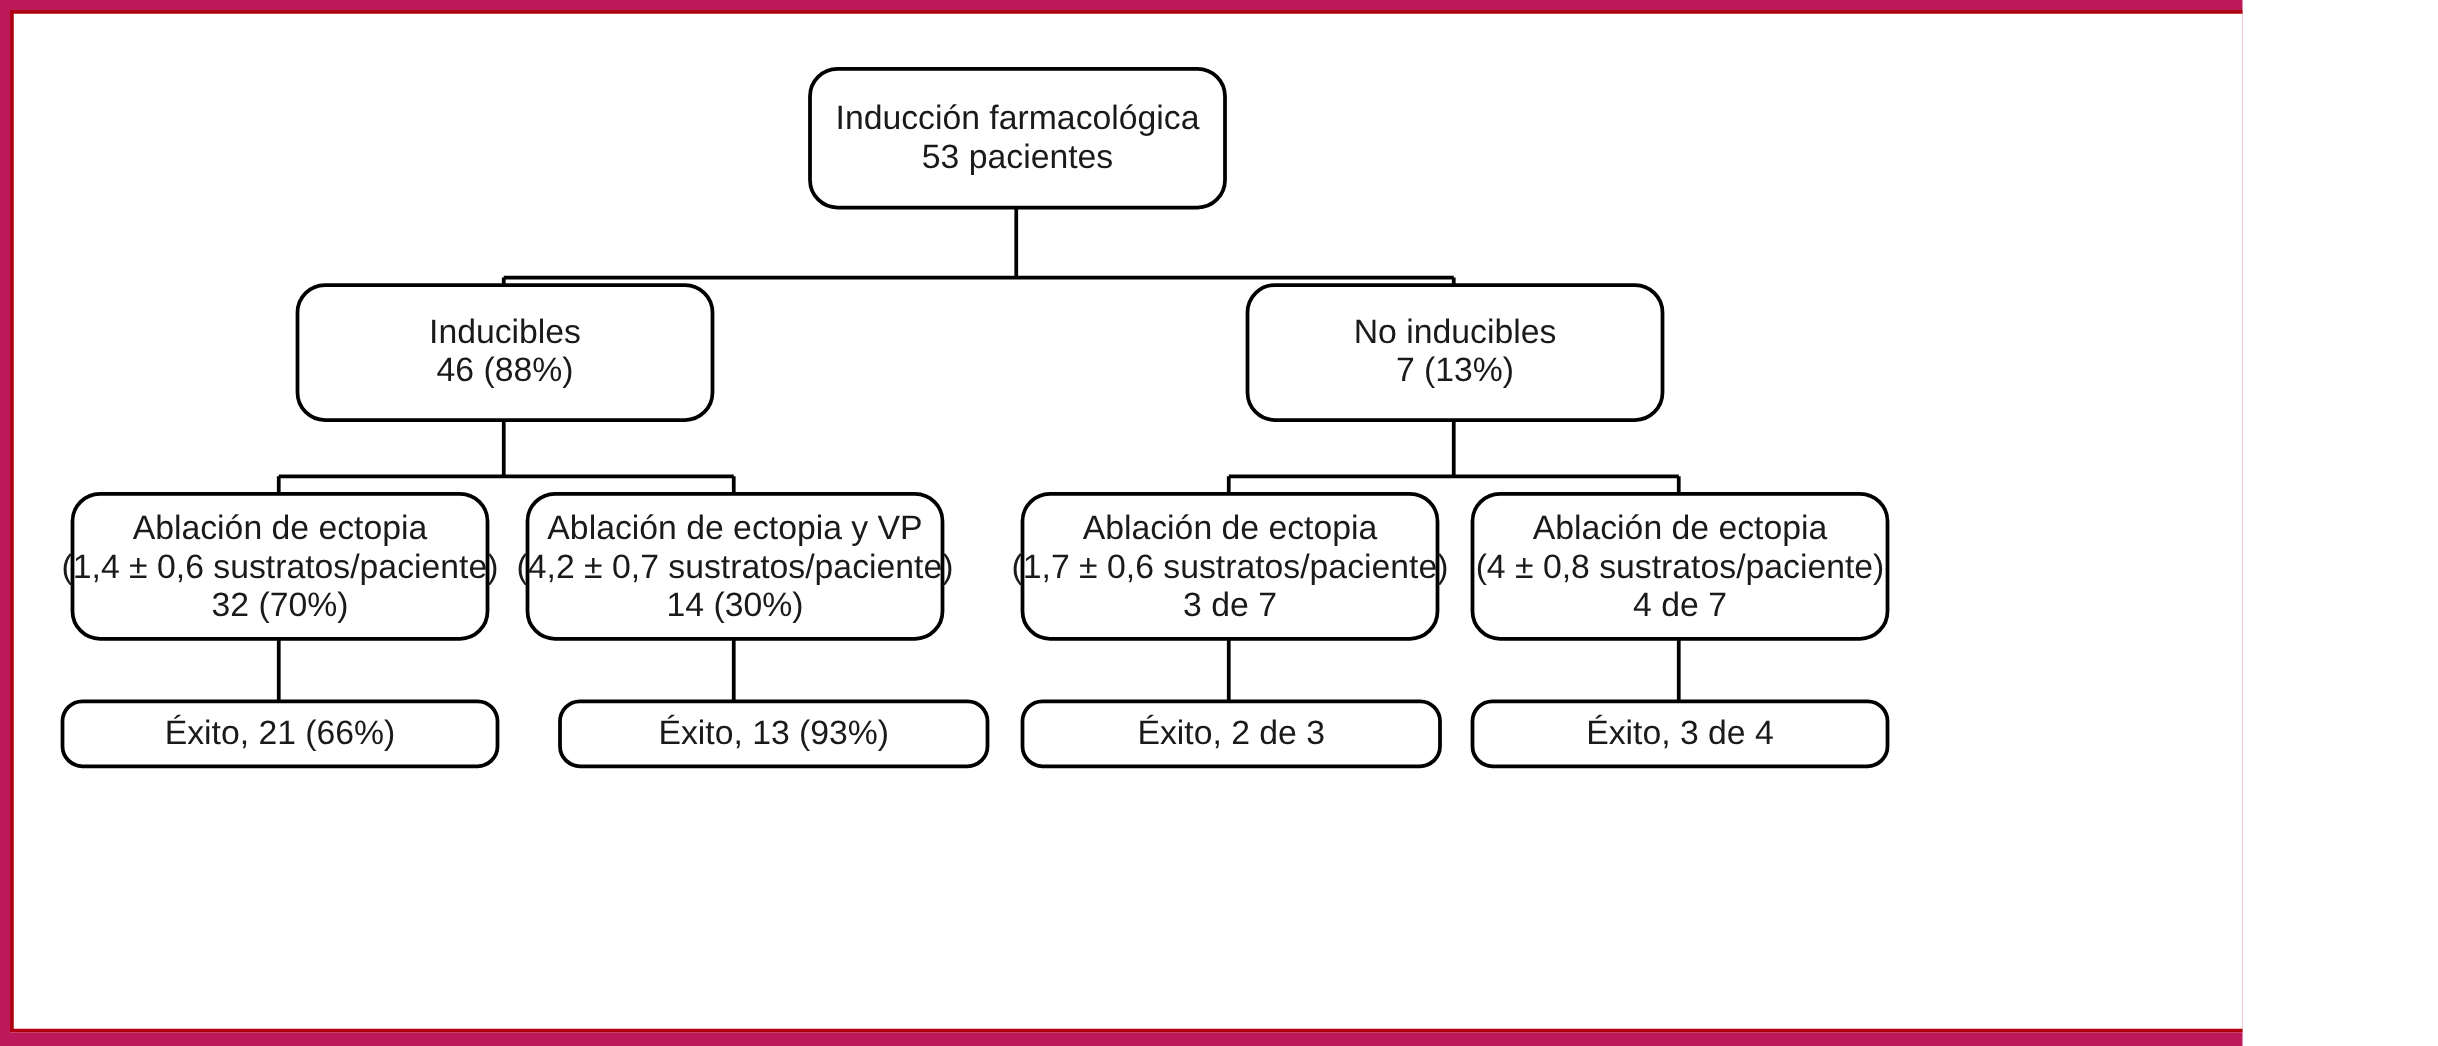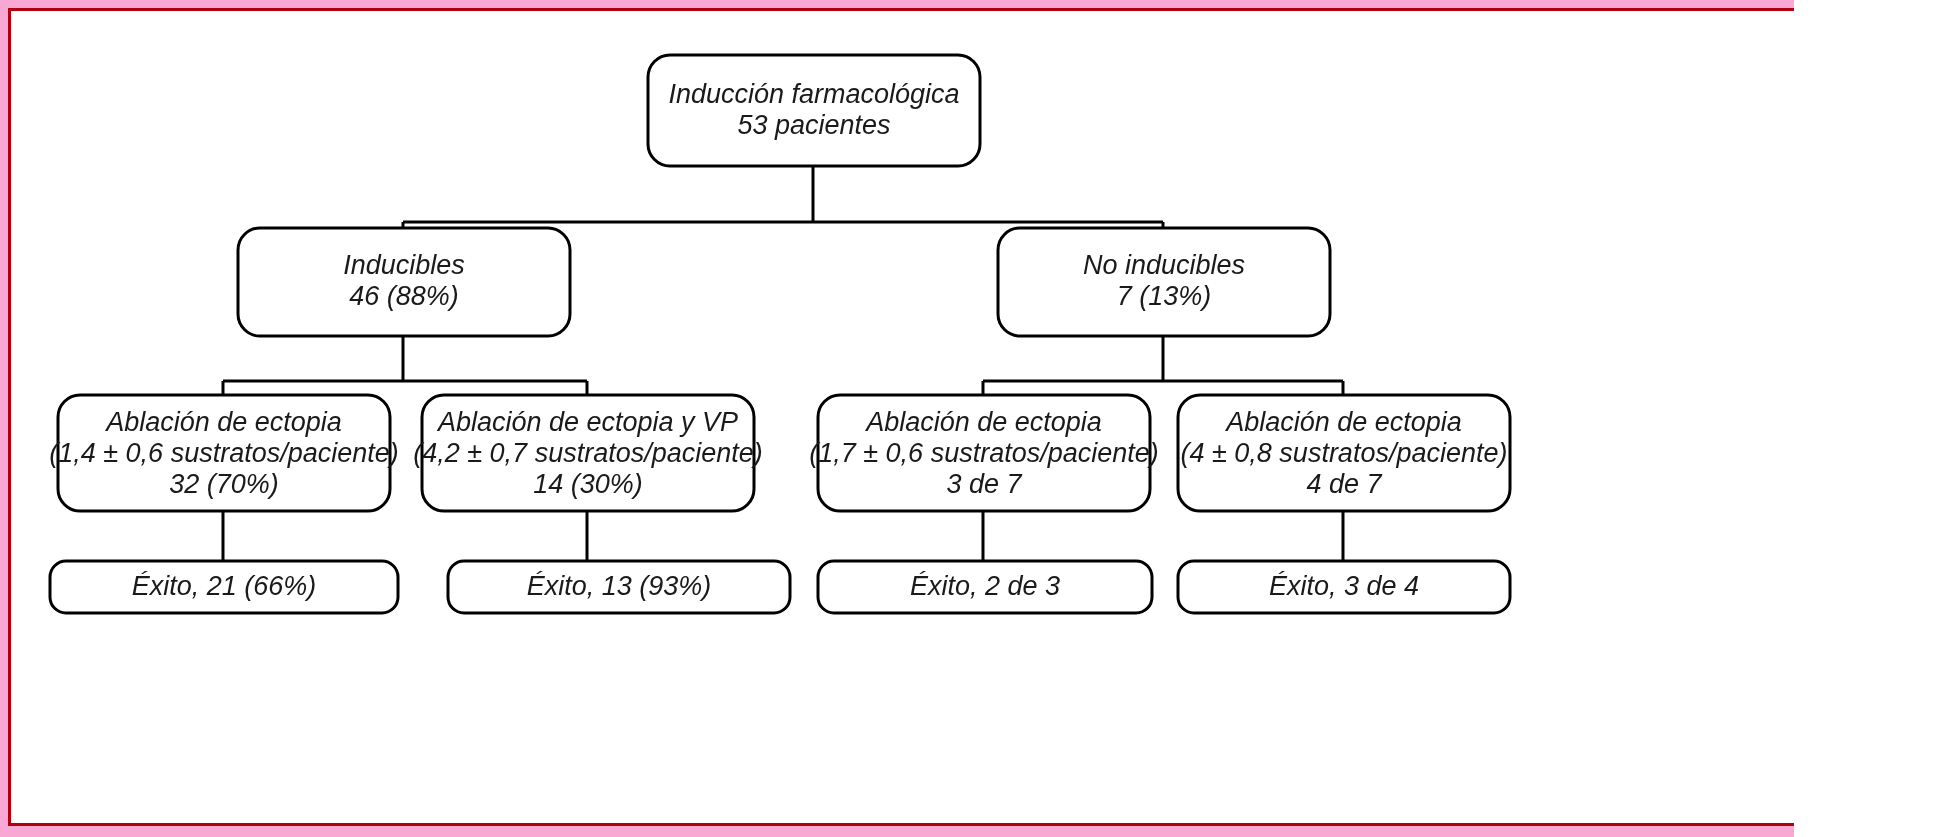--- a/index.html
+++ b/index.html
@@ -4,24 +4,23 @@
 <style>
   html, body {
     margin: 0;
     padding: 0;
     background: #ffffff;
   }
   #page {
     position: relative;
     width: 1794px;
     height: 837px;
-    background: #f9a8d4;
+    background: #be185d;
     overflow: hidden;
     font-family: "Liberation Sans", sans-serif;
-    font-style: italic;
   }
   #frame-border {
     position: absolute;
     left: 8px;
     top: 8px;
     width: 1930px;
     height: 818px;
     border: 3px solid #b00010;
     box-sizing: border-box;
     background: #ffffff;

